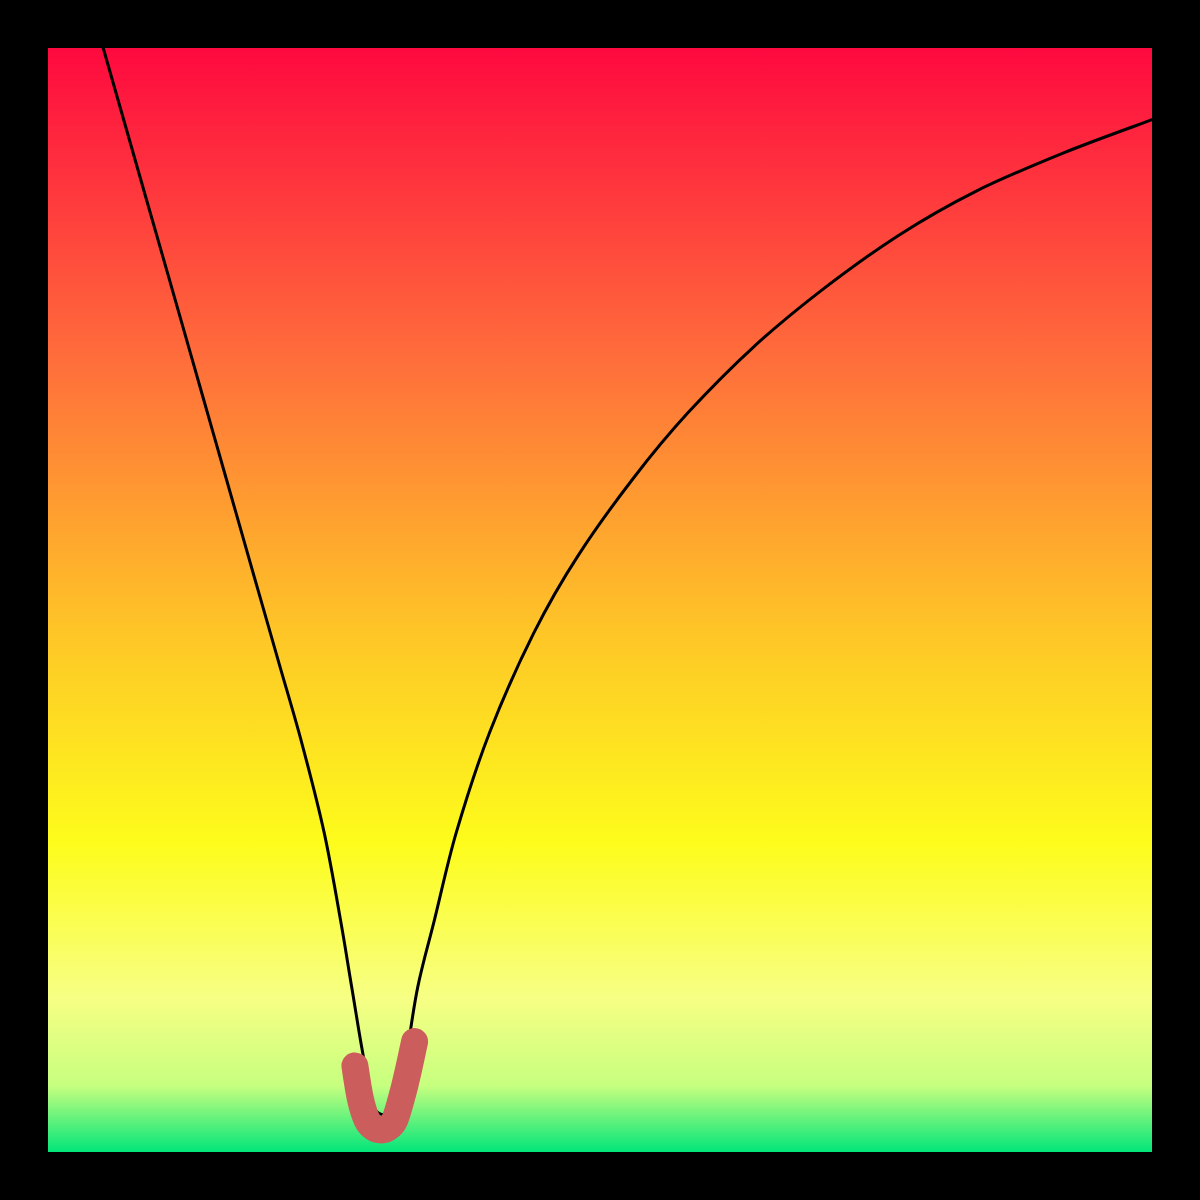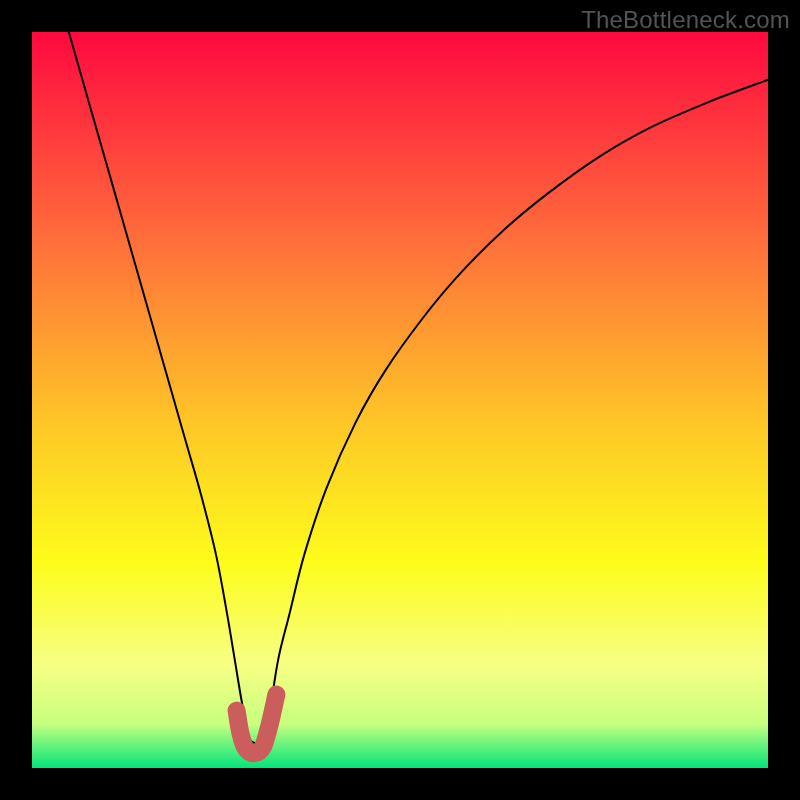--- a/index.html
+++ b/index.html
@@ -30,21 +30,20 @@
     position: absolute;
     left: 0;
     top: 0;
     z-index: 2;
   }
 </style>
 </head>
 <body>
 
 <div class="frame">
-  <div class="watermark">TheBottleneck.com</div>
   <svg class="plot" width="800" height="800" viewBox="0 0 800 800">
     <defs>
       <linearGradient id="bg-grad" x1="0" y1="0" x2="0" y2="1">
         <stop id="g0" offset="0%" stop-color="#fe093f"></stop>
         <stop id="g1" offset="28%" stop-color="#ff6d3b"></stop>
         <stop id="g2" offset="53%" stop-color="#fec627"></stop>
         <stop id="g3" offset="72%" stop-color="#fdfc1b"></stop>
         <stop id="g4" offset="86%" stop-color="#f7ff84"></stop>
         <stop id="g5" offset="94%" stop-color="#c7ff7f"></stop>
         <stop id="g6" offset="100%" stop-color="#02e57a"></stop>

